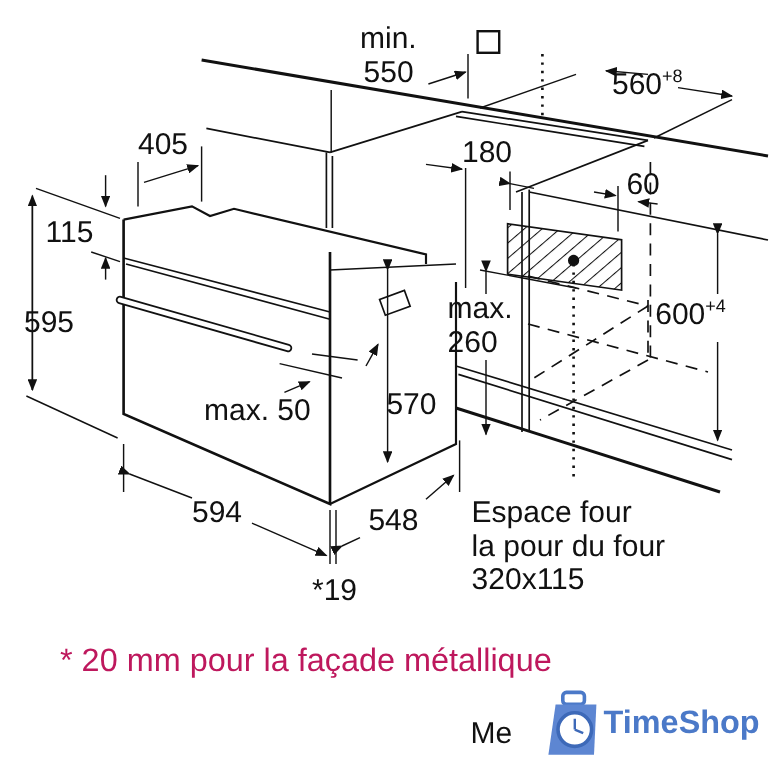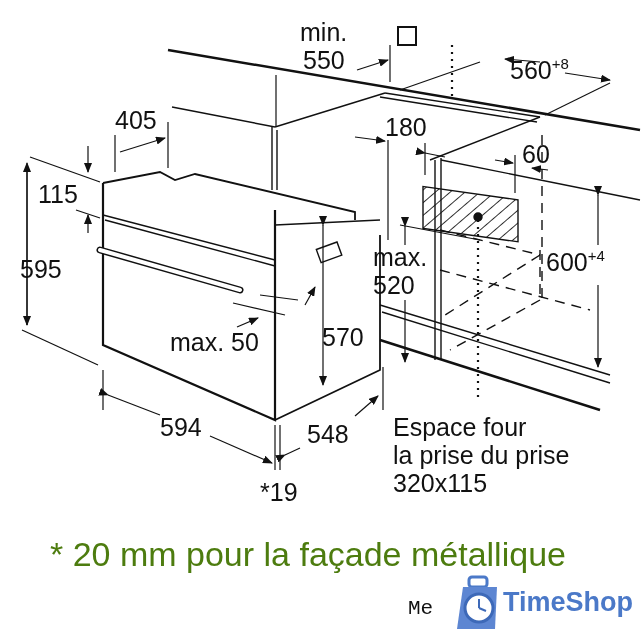--- a/index.html
+++ b/index.html
@@ -1,21 +1,21 @@
 <!DOCTYPE html>
 <html><head>
 <meta charset="utf-8">
 <style>
   html, body { margin:0; padding:0; background:#ffffff; }
   body { width:641px; height:640px; position:relative; overflow:hidden; font-family:"Liberation Sans", sans-serif; }
   #diagram { position:absolute; left:0; top:0; width:641px; height:640px; }
   .lbl { position:absolute; color:#111; font-family:Liberation Sans, sans-serif; font-size:25px; line-height:1; white-space:nowrap; }
   .sup { font-size:15px; vertical-align:top; position:relative; top:-2px; }
-  .note { position:absolute; left:50px; top:535px; font-size:34px; color:#4d7c0f; white-space:nowrap; }
-  .me { position:absolute; left:408px; top:597px; font-size:21px; color:#111;font-family:Liberation Mono, monospace; }
+  .note { position:absolute; left:50px; top:535px; font-size:27px; color:#be185d; white-space:nowrap; }
+  .me { position:absolute; left:392px; top:597px; font-size:25px; color:#111; }
   .logo { position:absolute; left:455px; top:575px; width:180px; height:56px; }
   .logo-text { position:absolute; left:48px; top:12px; font-size:27px; font-weight:bold; color:#4b79c8; font-family:"Liberation Sans", sans-serif;text-align:center; }
   .sq { display:inline-block; width:16px; height:16px; border:2px solid #111; margin-right:6px; vertical-align:-1px; }
 </style>
 </head>
 <body>
 
 <svg id="diagram" viewBox="0 0 641 640" xmlns="http://www.w3.org/2000/svg">
   <defs>
     <pattern id="hatch" patternUnits="userSpaceOnUse" width="9" height="9" patternTransform="rotate(45)">
@@ -120,28 +120,28 @@
 <div class="lbl" style="left:303px;top:48px;">550</div>
 <div class="lbl" style="left:397px;top:24px;"><span class="sq"></span></div>
 <div class="lbl" style="left:510px;top:58px;"><span>560</span><span class="sup">+8</span></div>
 <div class="lbl" style="left:115px;top:108px;">405</div>
 <div class="lbl" style="left:385px;top:115px;">180</div>
 <div class="lbl" style="left:522px;top:142px;">60</div>
 <div class="lbl" style="left:38px;top:182px;">115</div>
 <div class="lbl" style="left:20px;top:257px;">595</div>
 <div class="lbl" style="left:546px;top:250px;"><span>600</span><span class="sup">+4</span></div>
 <div class="lbl" style="left:373px;top:245px;">max.</div>
-<div class="lbl" style="left:373px;top:273px;">520</div>
+<div class="lbl" style="left:373px;top:273px;">260</div>
 <div class="lbl" style="left:170px;top:330px;">max. 50</div>
 <div class="lbl" style="left:300px;top:325px;margin-left:22px;">570</div>
 <div class="lbl" style="left:160px;top:415px;">594</div>
 <div class="lbl" style="left:307px;top:422px;">548</div>
 <div class="lbl" style="left:260px;top:480px;">*19</div>
 <div class="lbl" style="left:393px;top:415px;">Espace four</div>
-<div class="lbl" style="left:393px;top:443px;">la prise du prise</div>
+<div class="lbl" style="left:393px;top:443px;">la pour du four</div>
 <div class="lbl" style="left:393px;top:471px;">320x115</div>
 
 <div class="note">* 20 mm pour la façade métallique</div>
 <div class="me">Me</div>
 
 <div class="logo">
   <svg width="46" height="56" viewBox="0 0 46 56">
     <rect x="14" y="2" width="18" height="10" rx="3" fill="none" stroke="#4b79c8" stroke-width="3"></rect>
     <path d="M8,12 L42,12 L40,54 L2,54 Z" fill="#5d86d2"></path>
     <circle cx="24" cy="33" r="14" fill="#fff" stroke="#3d69b8" stroke-width="3"></circle>

